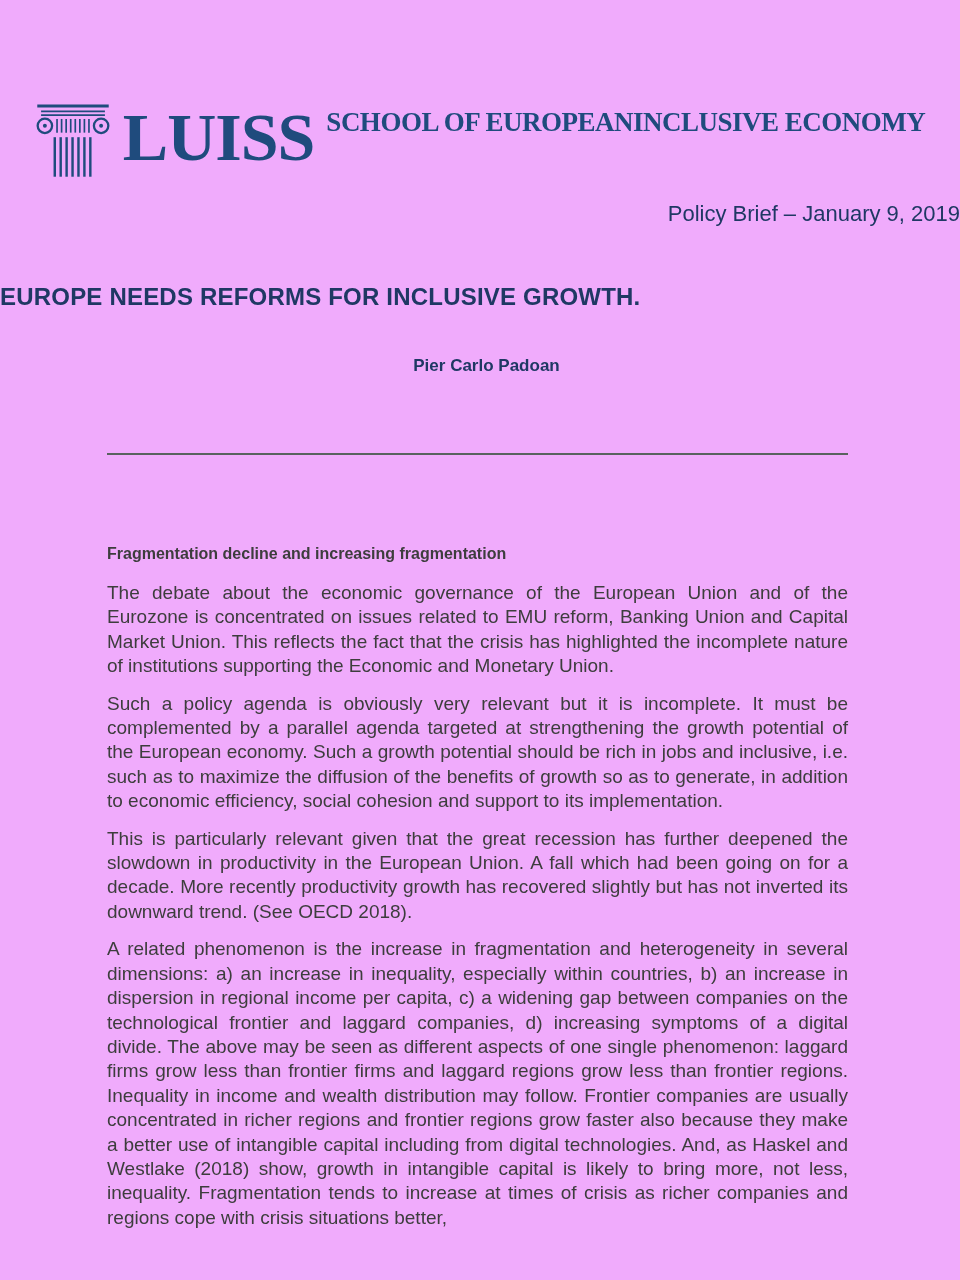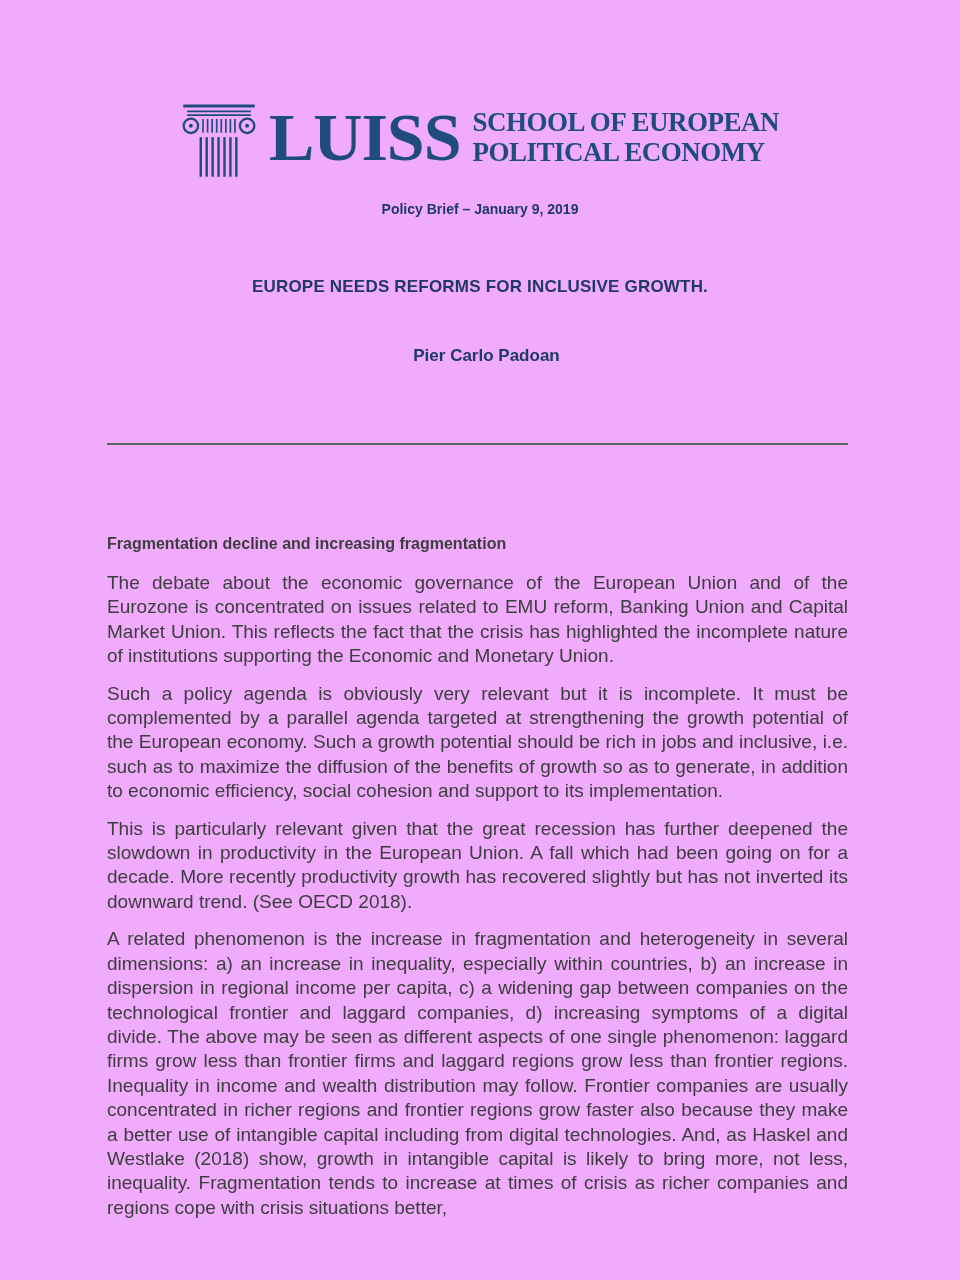--- a/index.html
+++ b/index.html
@@ -17,35 +17,35 @@
     display:flex; justify-content:center; align-items:flex-start;
     gap:12px; height:80px; color:#1f4b7d;
   }
   .logo-icon { display:block; margin-top:2px; }
   .wordmark {
     font-family:"Liberation Serif", serif;
     font-weight:700; font-size:68px; line-height:74px;
     letter-spacing:-1px; color:#1f4b7d;
   }
   .school {
-    display:flex; flex-direction:column; align-items:flex-start;
+    display:flex; flex-direction:row; align-items:flex-start;
     margin-top:7px; text-align:left;
     font-family:"Liberation Serif", serif;
     font-weight:700; font-size:27px; line-height:30px;
     letter-spacing:-0.5px; color:#1f4b7d;
   }
   .policy-brief {
     margin-top:21px;
-    font-weight:700; font-size:14px; color:#1f3864;
+    font-weight:400; font-size:22px; color:#1f3864;text-align:right;
   }
   
   .title {
     margin:51px auto 0;
-    font-weight:700; font-size:17px; line-height:37px;
-    color:#1f3864; text-align:center; letter-spacing:0.2px;
+    font-weight:700; font-size:24px; line-height:37px;
+    color:#1f3864; text-align:left; letter-spacing:0.2px;
   }
   .title span { display:block; }
   .author {
     margin-top:41px; text-align:center;
     font-weight:700; font-size:17px; color:#1f3864;padding-left:13px;
   }
   
   .divider {
     margin:77px 0 0 107px; width:741px;
     border:none; border-top:2px solid #59625f;
@@ -95,21 +95,21 @@
             <line x1="49.4" y1="45" x2="49.4" y2="97" stroke-width="3.2"></line>
             <line x1="57.2" y1="45" x2="57.2" y2="97" stroke-width="3.2"></line>
             <line x1="65" y1="45" x2="65" y2="97" stroke-width="3.2"></line>
             <line x1="72.8" y1="45" x2="72.8" y2="97" stroke-width="3.2"></line>
           </g>
         </svg>
       </span>
       <span class="wordmark">LUISS</span>
       <span class="school">
         <span>SCHOOL OF EUROPEAN</span>
-        <span>POLITICAL ECONOMY</span>
+        <span>INCLUSIVE ECONOMY</span>
       </span>
     </div>
     <div class="policy-brief">Policy Brief – January 9, 2019</div>
   </header>
 
   <h1 class="title">
     <span>EUROPE NEEDS REFORMS FOR INCLUSIVE GROWTH.</span>
   </h1>
 
   <div class="author">Pier Carlo Padoan</div>

